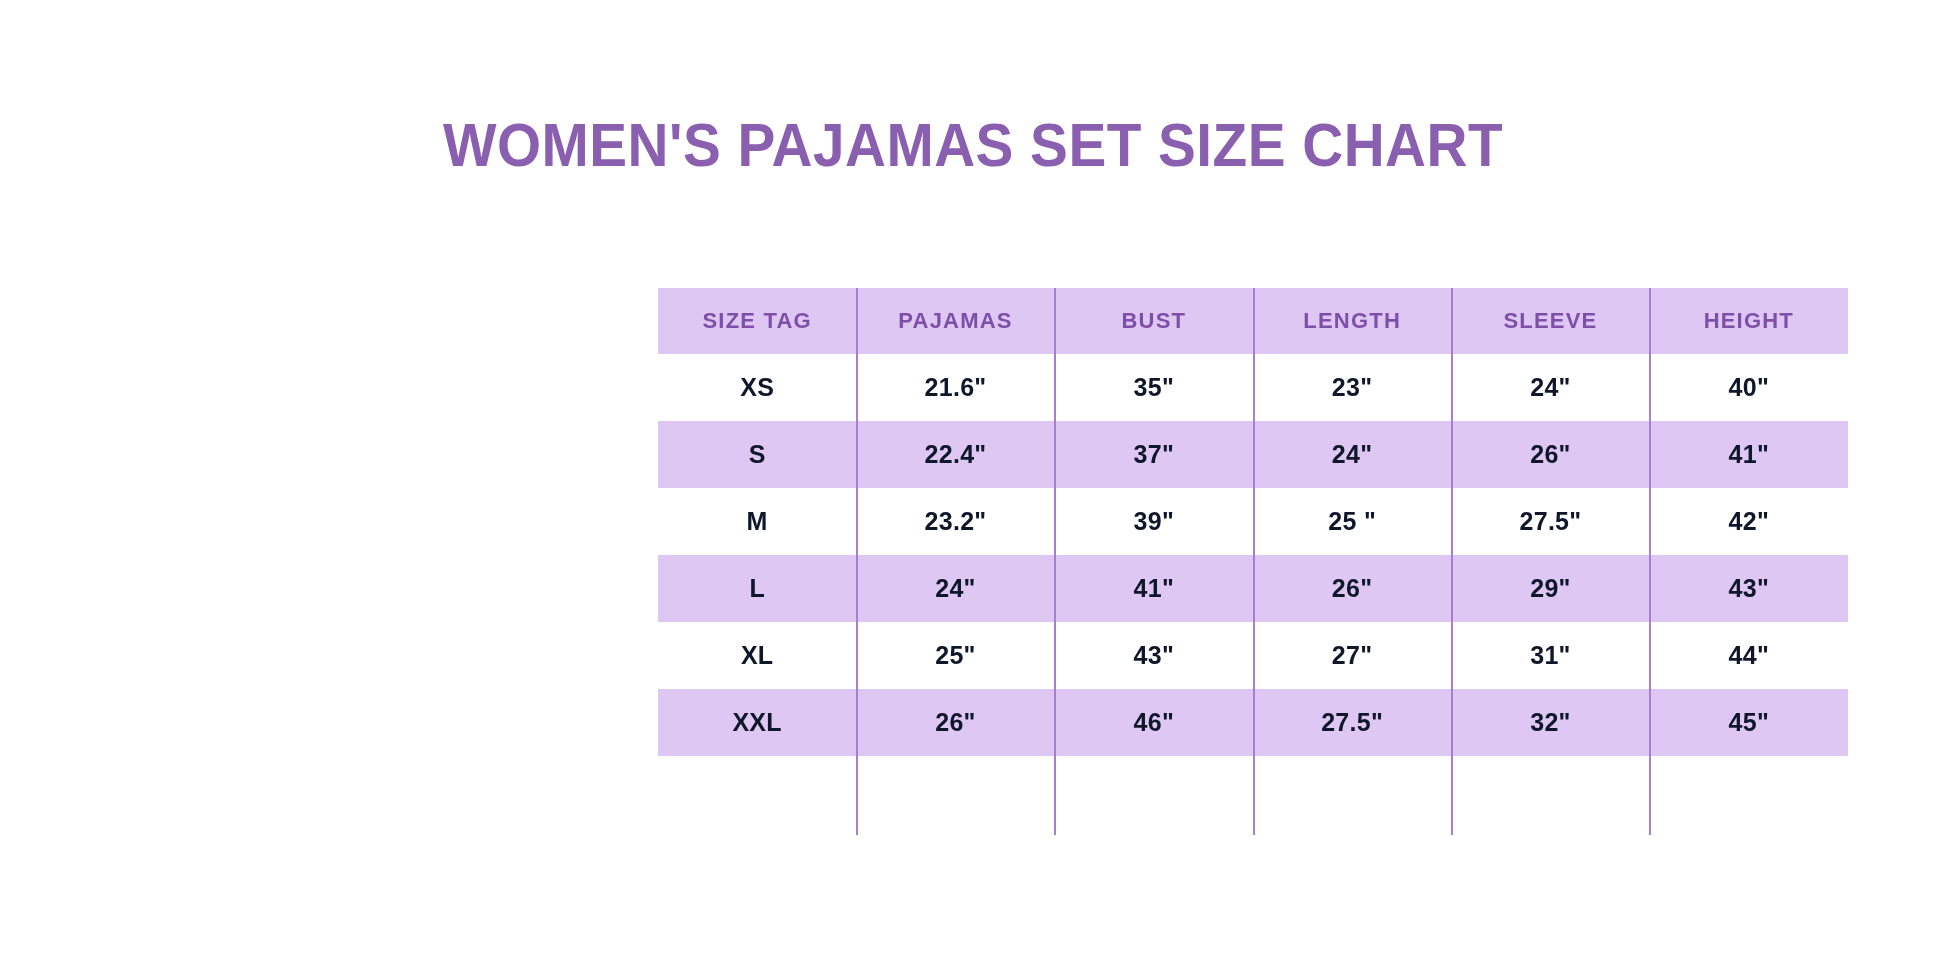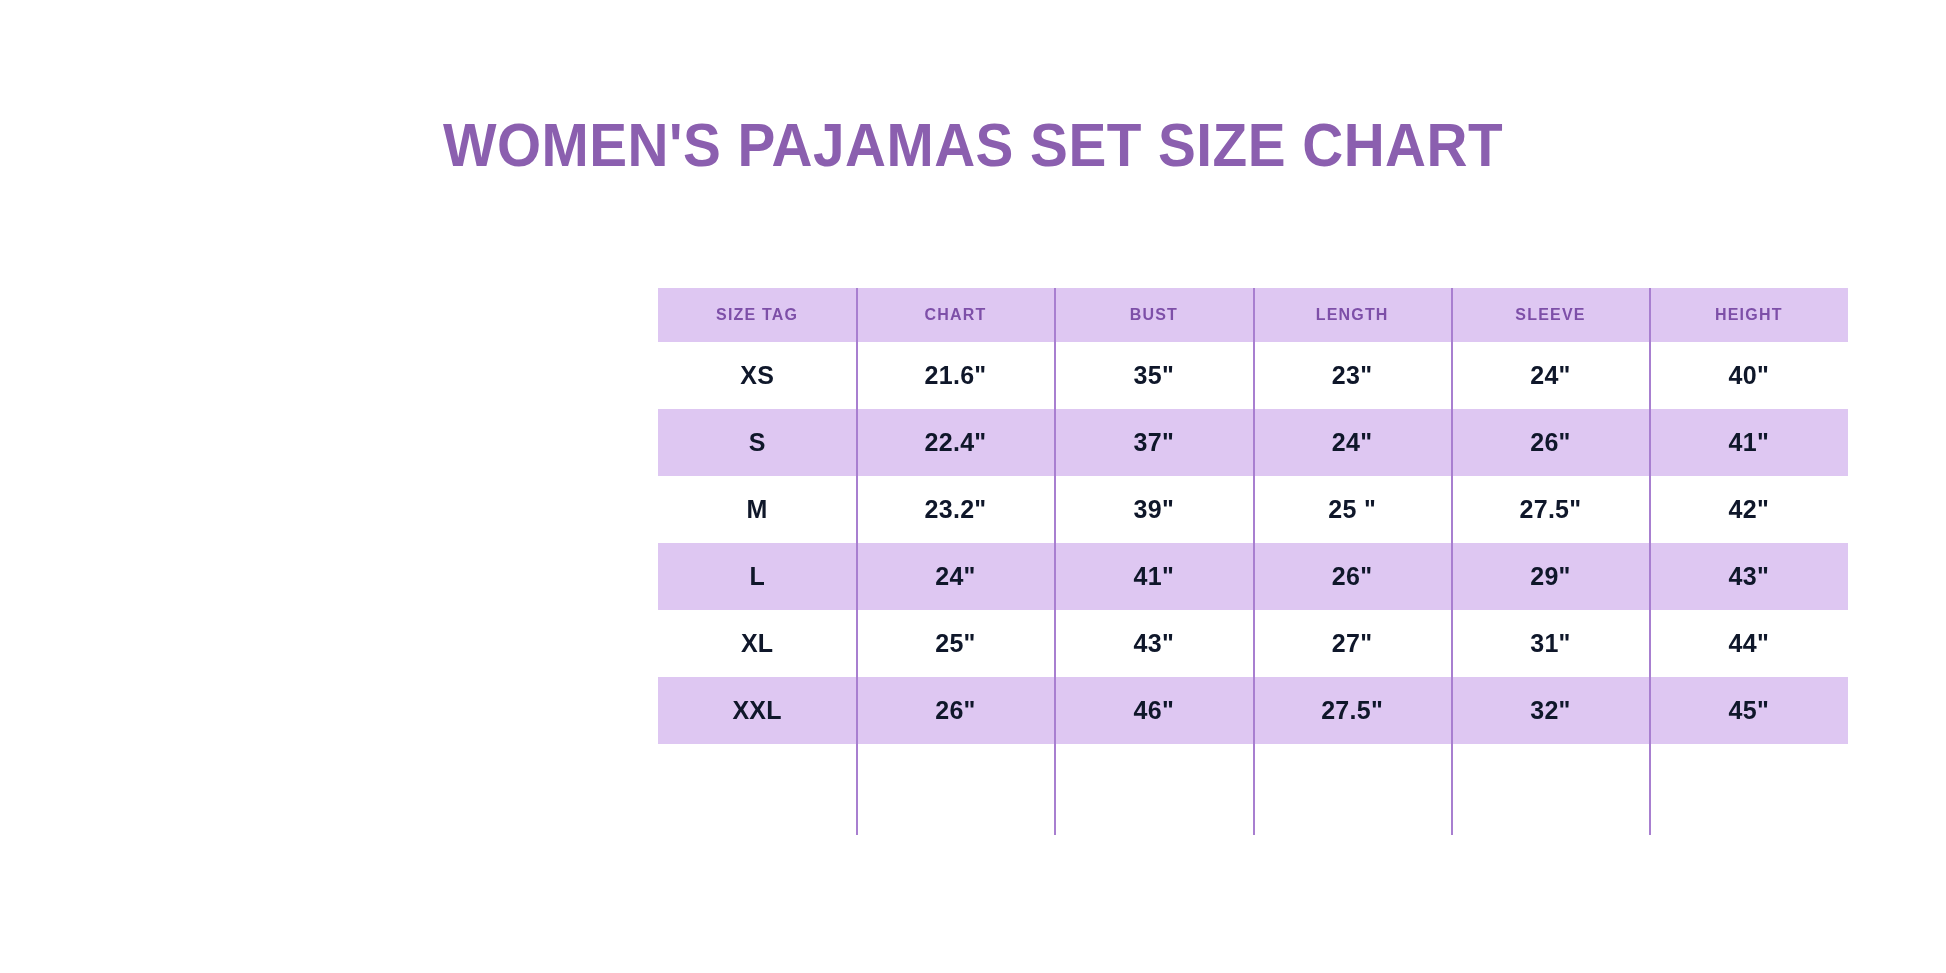--- a/index.html
+++ b/index.html
@@ -63,23 +63,23 @@
     color: #0f172a;
     font-family: "Liberation Sans Narrow", "Liberation Sans", sans-serif;
     font-weight: bold;
     border: none;
     padding: 0;
     position: relative;
   }
 
   
   table.size-chart thead th {
-    height: 54px;
+    height: 66px;
     background: #DEC7F2;
-    font-size: 16px;
+    font-size: 22px;
     letter-spacing: 1.2px;
     color: #7D4FA8;
   }
 
   
   table.size-chart tbody td {
     height: 67px;
     font-size: 25px;
     letter-spacing: 0.3px;
     background: #ffffff;
@@ -123,21 +123,21 @@
         <col>
           <col>
           <col>
           <col>
           <col>
           <col>
       </colgroup>
       <thead>
         <tr>
           <th>SIZE TAG</th>
-          <th>CHART</th>
+          <th>PAJAMAS</th>
           <th>BUST</th>
           <th>LENGTH</th>
           <th>SLEEVE</th>
           <th>HEIGHT</th>
         </tr>
       </thead>
       <tbody>
         <tr>
           <td>XS</td>
           <td>21.6"</td>

